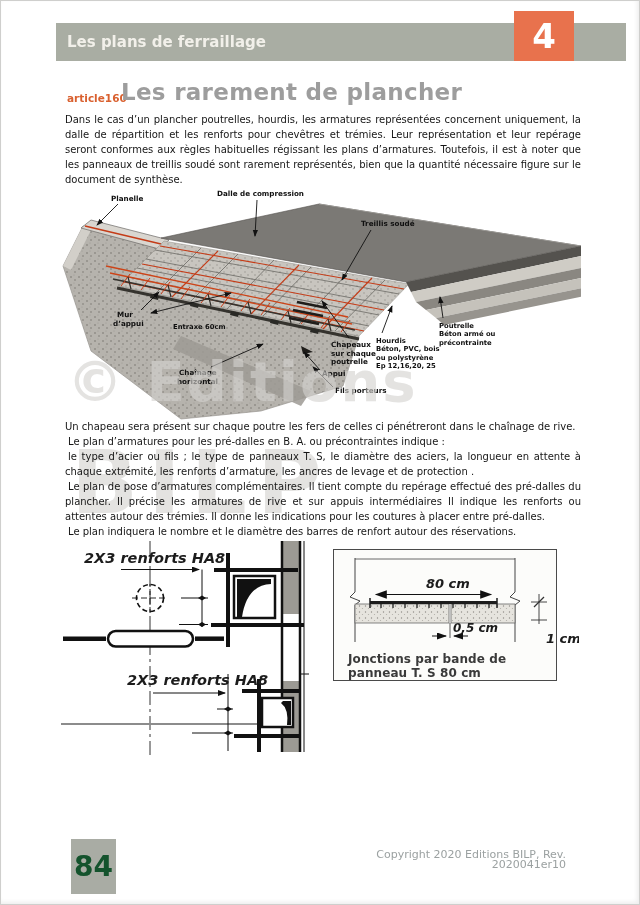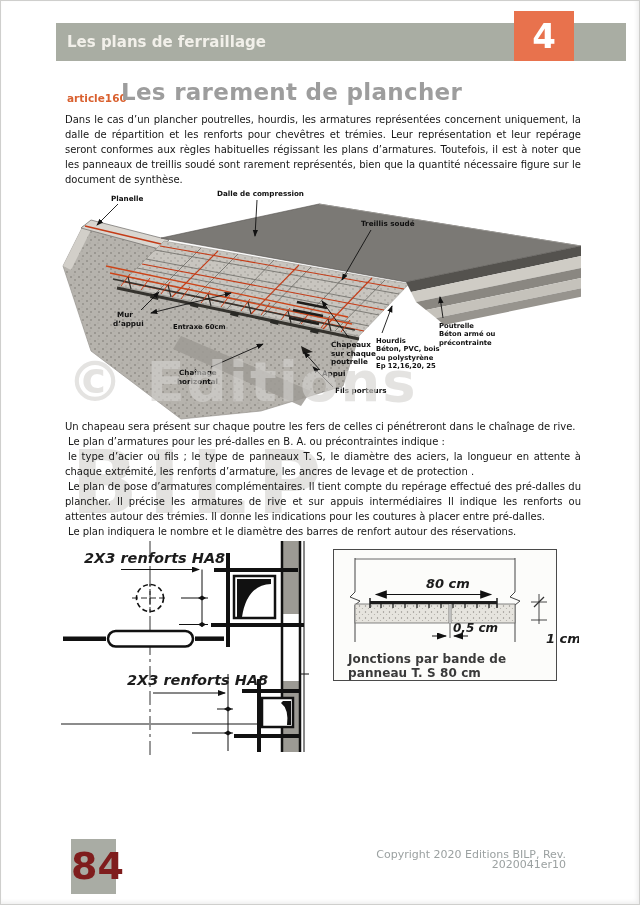--- a/index.html
+++ b/index.html
@@ -25,22 +25,22 @@
   .wm2{left:70px;top:430px;font-size:88px;letter-spacing:10px;}
   svg{z-index:5;}
   svg.diag{z-index:1;}
   .dlab{font-family:"DejaVu Sans",sans-serif;font-size:7.2px;font-weight:bold;fill:#101010;}
   .dlab-s{font-size:6.8px;}
   .figlab{font-family:"DejaVu Sans",sans-serif;font-size:14.5px;font-weight:bold;font-style:italic;fill:#1c1c1c;}
   .dimlab{font-family:"DejaVu Sans",sans-serif;font-size:13px;font-weight:bold;font-style:italic;fill:#1c1c1c;}
   .dimlab-s{font-size:12px;}
   .jbox{left:332px;top:548px;width:224px;height:132px;border:1.5px solid #4a4a4a;background:#fcfcfa;z-index:5;box-sizing:border-box;}
   .jcaption{position:absolute;left:14px;top:102px;font-size:12px;font-weight:bold;color:#3a3a3a;letter-spacing:.1px;}
-  .pagenum{left:70px;top:838px;width:45px;height:55px;background:#a9aca4;color:#7f1d1d;
-           font-size:38px;font-weight:bold;text-align:center;line-height:55px;z-index:5;}
+  .pagenum{left:70px;top:838px;width:45px;height:55px;background:#a9aca4;color:#14532d;
+           font-size:28px;font-weight:bold;text-align:center;line-height:55px;z-index:5;}
   .copyright{left:300px;top:849px;width:265px;text-align:right;font-size:11px;line-height:9.5px;color:#9ba1a1;z-index:5;}
 </style>
 </head>
 <body>
 
 <div class="page">
 
   <div class="abs band">
     <div class="band-title">Les plans de ferraillage</div>
   </div>

